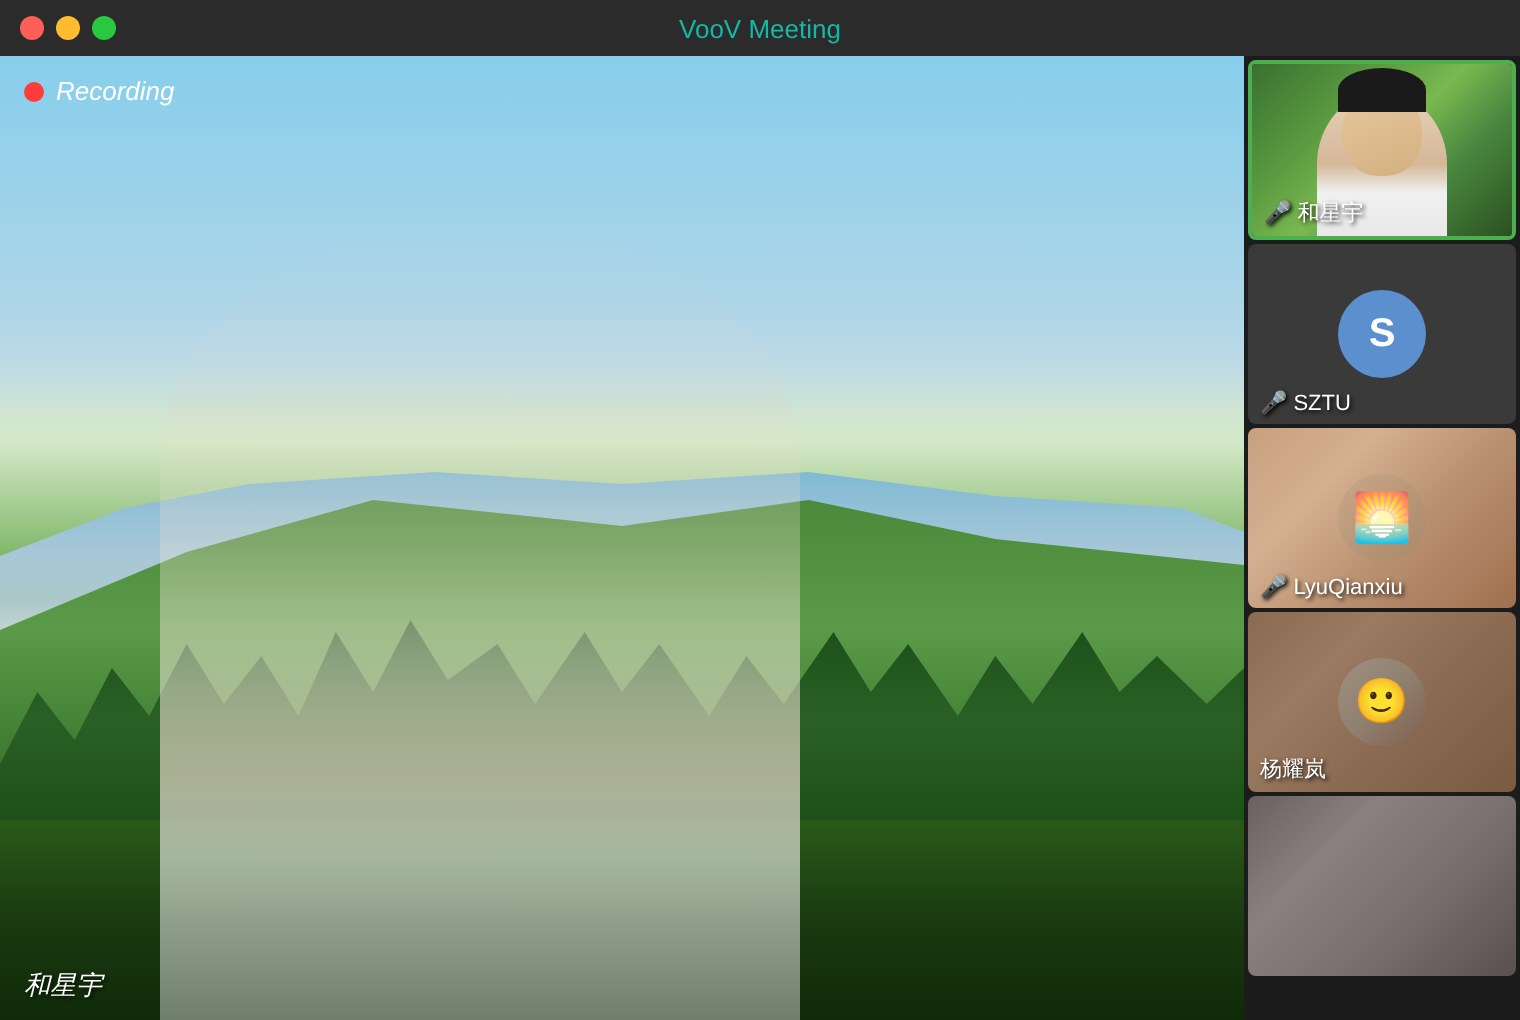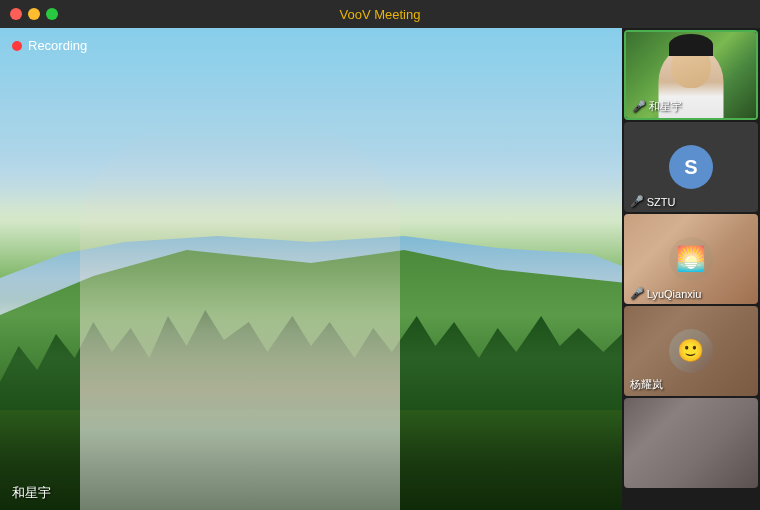--- a/index.html
+++ b/index.html
@@ -15,21 +15,21 @@
     .title-bar {
       width: 760px;
       height: 28px;
       background: #2b2b2b;
       display: flex;
       align-items: center;
       justify-content: center;
       position: relative;
     }
     .title-bar-title {
-      color: #eab308;
+      color: #14b8a6;
       font-size: 13px;
       text-align: right;
     }
     .traffic-lights {
       position: absolute;
       left: 10px;
       display: flex;
       gap: 6px;
       align-items: center;
     }
@@ -49,20 +49,21 @@
       height: 482px;
       background: #1c1c1c;
     }
 
     
     .main-video {
       flex: 1;
       position: relative;
       background: #2a2a2a;
       overflow: hidden;
+      font-style: italic;
     }
 
     
     .video-bg {
       position: absolute;
       inset: 0;
       background: linear-gradient(180deg,
         #87CEEB 0%,
         #b8d4e8 20%,
         #c8dde8 30%,

